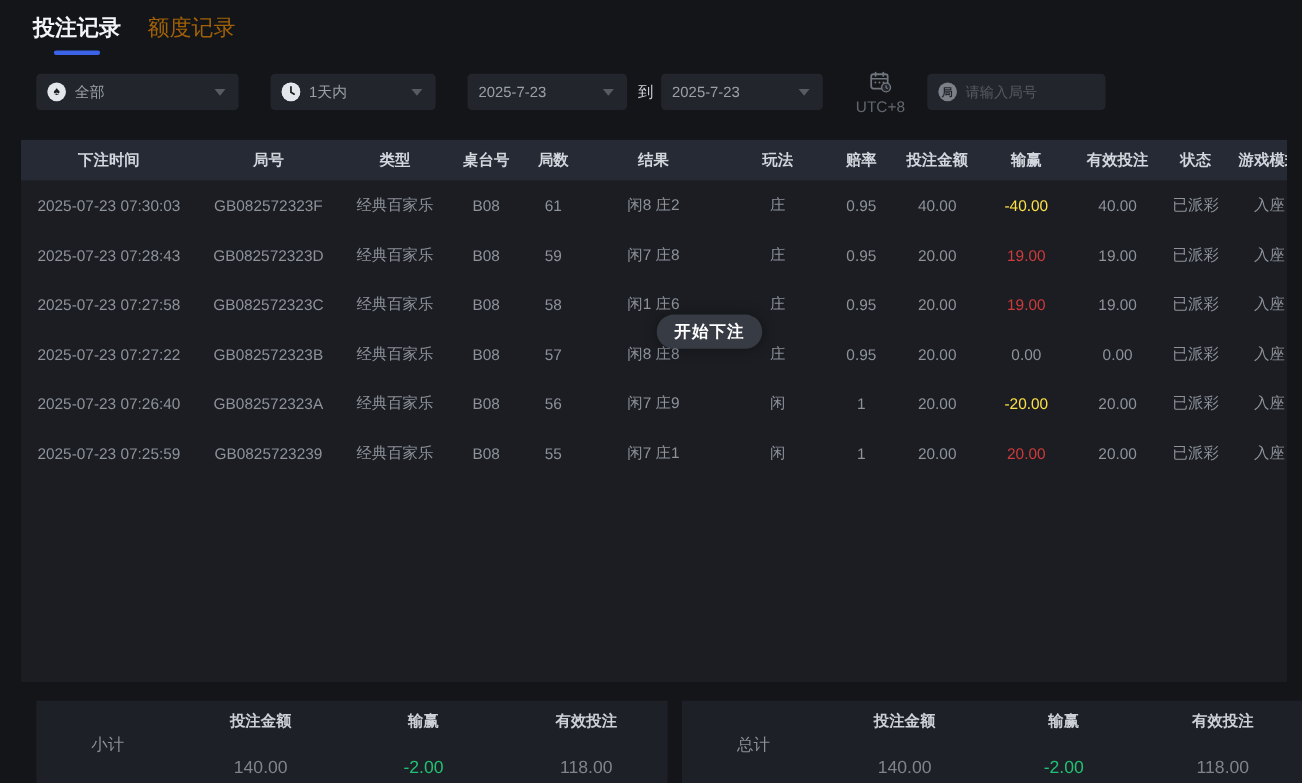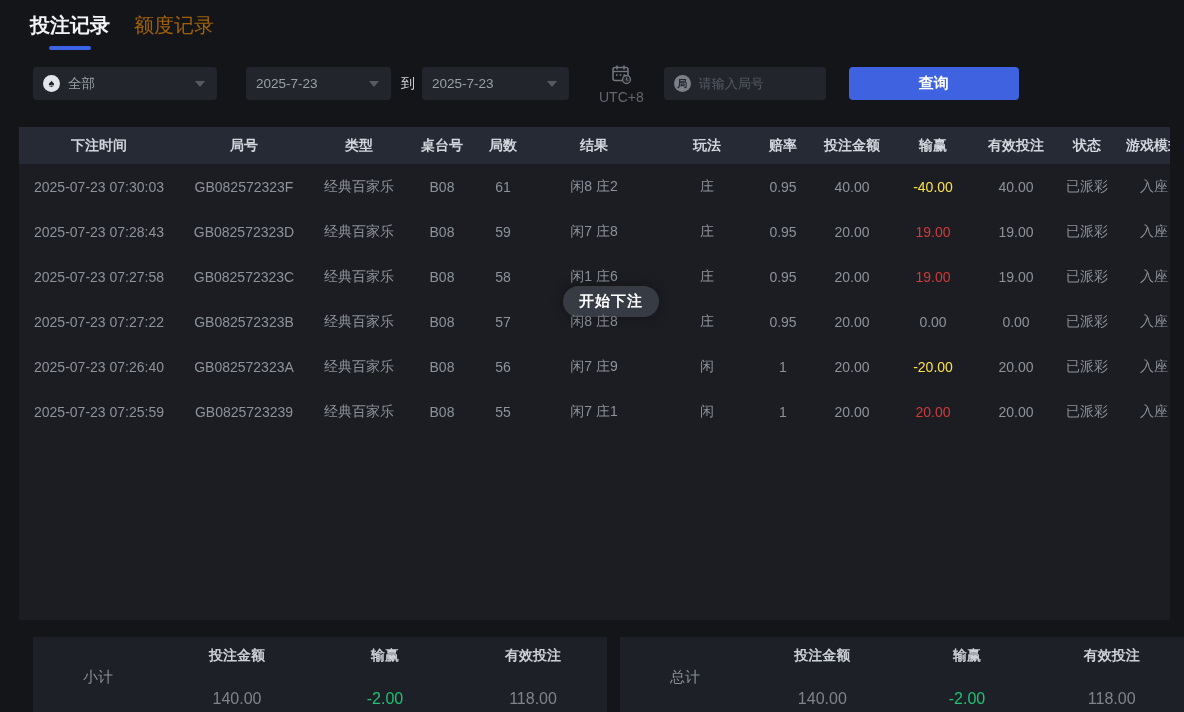--- a/index.html
+++ b/index.html
@@ -38,21 +38,21 @@
   
   .table-card { position:absolute; left:19px; top:127px; width:1151px; height:493px; background:#1b1d22; overflow:hidden; }
   .thead-row, .trow { display:grid; grid-template-columns:160px 130px 100px 66px 56px 126px 100px 52px 86px 76px 90px 52px 82px; }
   .thead-row { height:37px; background:#262a35; align-items:center; }
   .th { text-align:center; font-size:14px; font-weight:700; color:#d2d6dd; white-space:nowrap; }
   .trow { height:45px; align-items:center; }
   .cell { text-align:center; font-size:14px; color:#8d929b; white-space:nowrap; }
   .cell[data-wl="green"] { color:#fde047; }
   .cell[data-wl="red"] { color:#cf3b3b; }
   
-  .toast { position:absolute; left:563px; top:286px; height:31px; padding:0 16px; display:flex; align-items:center; border-radius:16px; background:rgba(96,103,114,0.42); color:#ffffff; font-size:15px; font-weight:600; letter-spacing:1px; box-shadow:0 0 12px rgba(0,0,0,0.35); }
+  .toast { position:absolute; left:597px; top:286px; height:31px; padding:0 16px; display:flex; align-items:center; border-radius:16px; background:rgba(96,103,114,0.42); color:#ffffff; font-size:15px; font-weight:600; letter-spacing:1px; box-shadow:0 0 12px rgba(0,0,0,0.35); }
   
   .summary-card { position:absolute; top:637px; height:80px; background:#1d2026; display:flex; align-items:center; }
   .summary-left { left:33px; width:574px; }
   .summary-right { left:620px; width:564px; }
   .sum-label { width:130px; text-align:center; font-size:15px; color:#8b9099; }
   .sum-items { flex:1; display:flex; }
   .sum-item { flex:1; text-align:center; }
   .sum-item .k { font-size:14px; font-weight:700; color:#ccd0d7; }
   .sum-item .v { font-size:16px; color:#7f848c; margin-top:25px; }
   .sum-item .v.green { color:#21c173; }
@@ -71,20 +71,30 @@
   </div>
 </div>
 
 <div class="filterbar">
   <div class="control dd1">
     <span class="circle-ic">♠</span>
     <span class="label">全部</span>
     <span class="caret"></span>
   </div>
 
+  <div class="control dd2">
+    <span class="circle-ic">
+      <svg width="17" height="17" viewBox="0 0 17 17">
+          <circle cx="8.5" cy="8.5" r="8.5" fill="#e3e6ea"></circle>
+          <path d="M8.5 4v4.8l3 1.8" stroke="#1b1d22" stroke-width="1.6" fill="none" stroke-linecap="round"></path>
+        </svg>
+    </span>
+    <span class="label">1天内</span>
+    <span class="caret"></span>
+  </div>
 
   <div class="control date">
     <span class="label">2025-7-23</span>
     <span class="caret"></span>
   </div>
 
   <span class="to-label">到</span>
 
   <div class="control date date2">
     <span class="label">2025-7-23</span>
@@ -105,21 +115,20 @@
       </svg>
     </span>
     <span class="tz-label">UTC+8</span>
   </div>
 
   <div class="control searchbox">
     <span class="search-ic">局</span>
     <input type="text" placeholder="请输入局号" style="">
   </div>
 
-  <button class="query-btn">查询</button>
 </div>
 
 <div class="table-card">
   <div class="thead-row">
     <div class="th">下注时间</div>
     <div class="th">局号</div>
     <div class="th">类型</div>
     <div class="th">桌台号</div>
     <div class="th">局数</div>
     <div class="th">结果</div>

